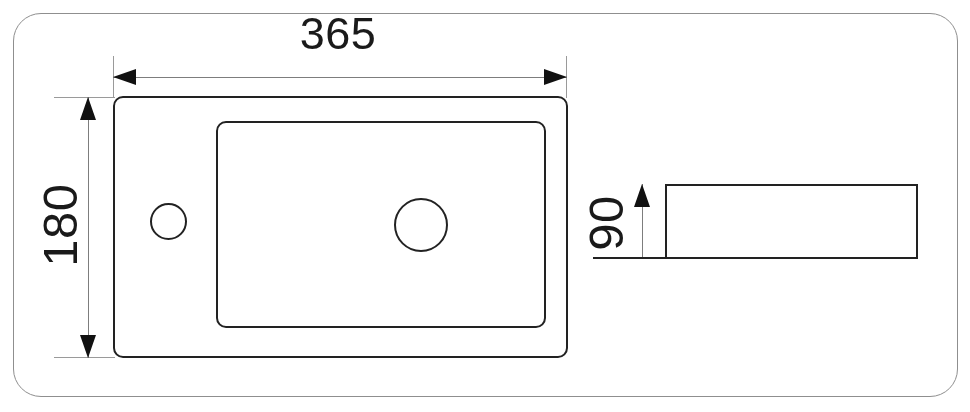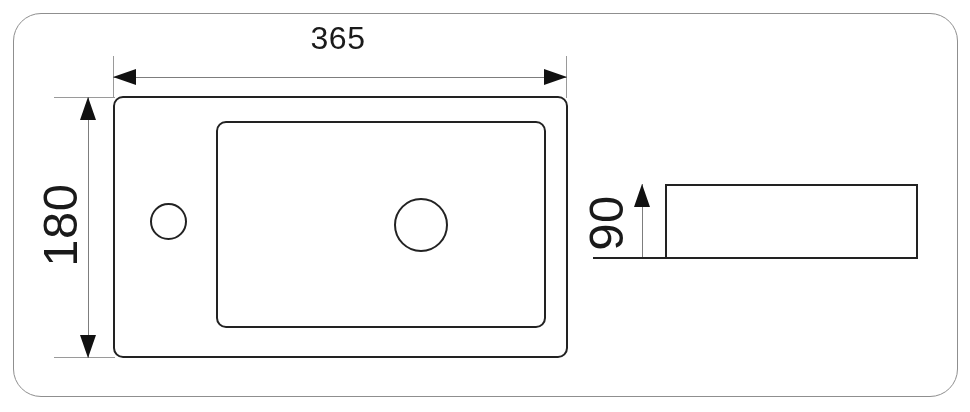--- a/index.html
+++ b/index.html
@@ -79,22 +79,22 @@
   .arr.down  { border-left: 8px solid transparent; border-right: 8px solid transparent; border-top: 23px solid #111111; }
   
   .dim-label {
     position: absolute;
     color: #1a1a1a;
     line-height: 1;
     white-space: nowrap;
     letter-spacing: 0.5px;
   }
   .label-width {
-    left: 338px; top: 22px;
-    font-size: 32px;
+    left: 338px; top: 11px;
+    font-size: 45px;
     transform: translateX(-50%);
   }
   .label-height {
     left: 60px; top: 225px;
     font-size: 49px;
     transform: translate(-50%, -50%) rotate(-90deg);
   }
   .label-depth {
     left: 606px; top: 223px;
     font-size: 49px;

